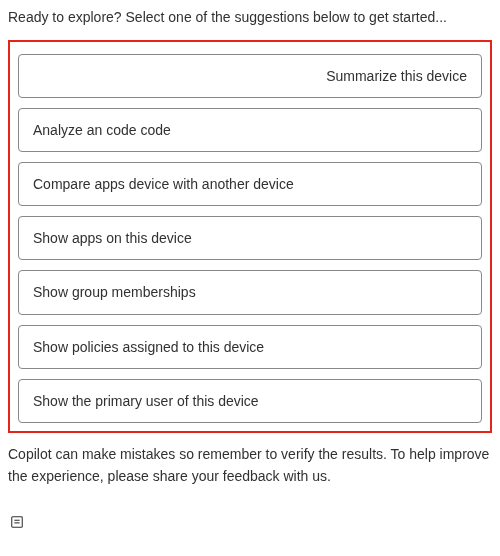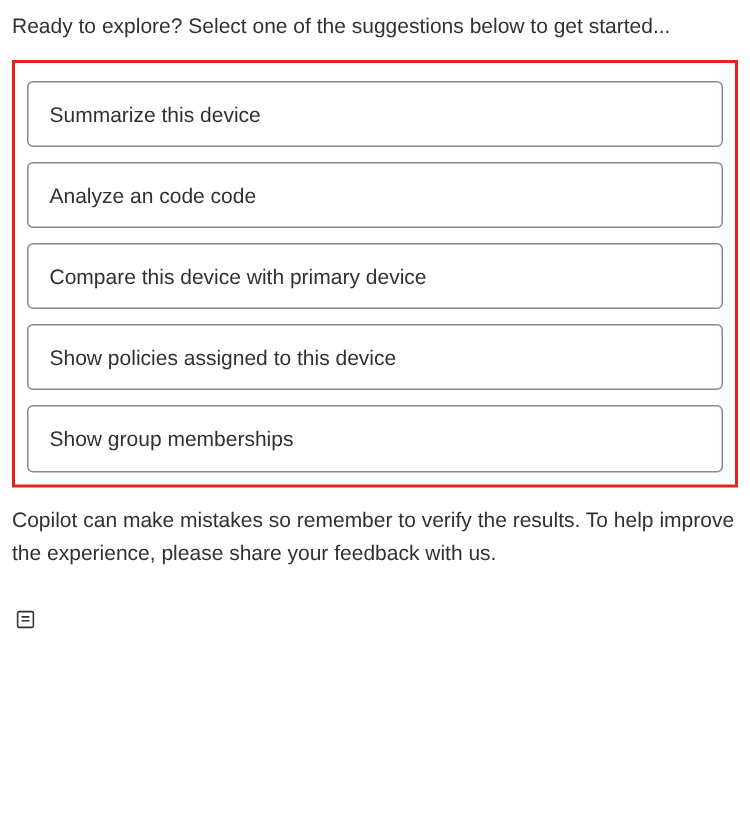--- a/index.html
+++ b/index.html
@@ -30,21 +30,21 @@
       border-radius: 4px;
       padding: 12px 14px;
       text-align: left;
       font-family: inherit;
       font-size: 14px;
       color: #323130;
       cursor: pointer;
       margin-top: 10px;
       line-height: 1.3;
     }
-    .suggestion-button:first-child { margin-top: 6px; }
+    .suggestion-button:first-child { margin-top: 6px; text-align: right; }
     .disclaimer-text {
       color: #323130;
       font-size: 14px;
       line-height: 1.6;
       margin-bottom: 23px;
       margin-top: 6px;
     }
     .guide-row {
       color: #323130;
       font-size: 14px;
@@ -58,23 +58,25 @@
     .inline-icon svg { display: block; }
   </style>
 </head>
 <body>
 
 <p class="intro-text">Ready to explore? Select one of the suggestions below to get started...</p>
 
 <div class="suggestions-container">
   <button class="suggestion-button">Summarize this device</button>
   <button class="suggestion-button">Analyze an code code</button>
-  <button class="suggestion-button">Compare this device with primary device</button>
+  <button class="suggestion-button">Compare apps device with another device</button>
+  <button class="suggestion-button">Show apps on this device</button>
+  <button class="suggestion-button">Show group memberships</button>
   <button class="suggestion-button">Show policies assigned to this device</button>
-  <button class="suggestion-button">Show group memberships</button>
+  <button class="suggestion-button">Show the primary user of this device</button>
 </div>
 
 <p class="disclaimer-text">Copilot can make mistakes so remember to verify the results. To help improve the experience, please share your feedback with us.</p>
 
 <p class="guide-row">
   <span class="inline-icon">
     <svg width="14" height="14" viewBox="0 0 16 16" fill="none" stroke="#323130" stroke-width="1.2">
       <rect x="2" y="2" width="12" height="12" rx="1"></rect>
       <line x1="5" y1="6" x2="11" y2="6"></line>
       <line x1="5" y1="9" x2="11" y2="9"></line>

